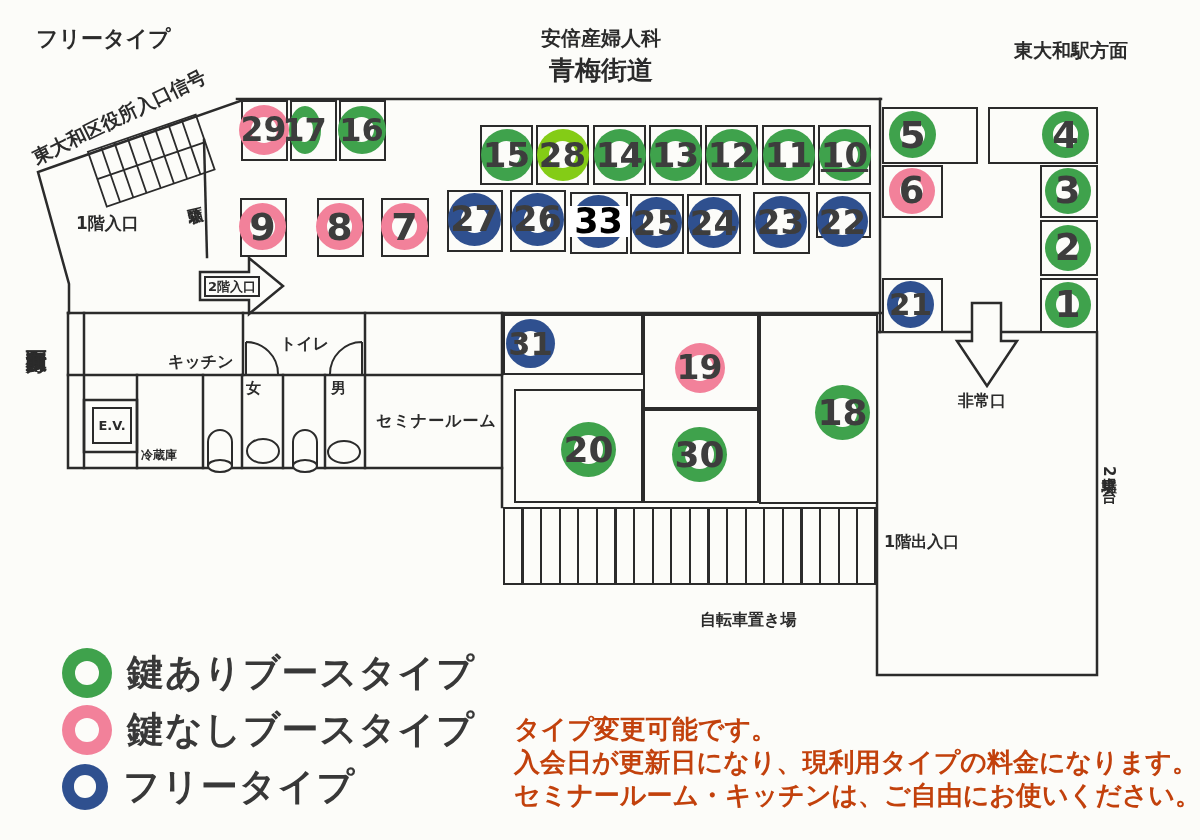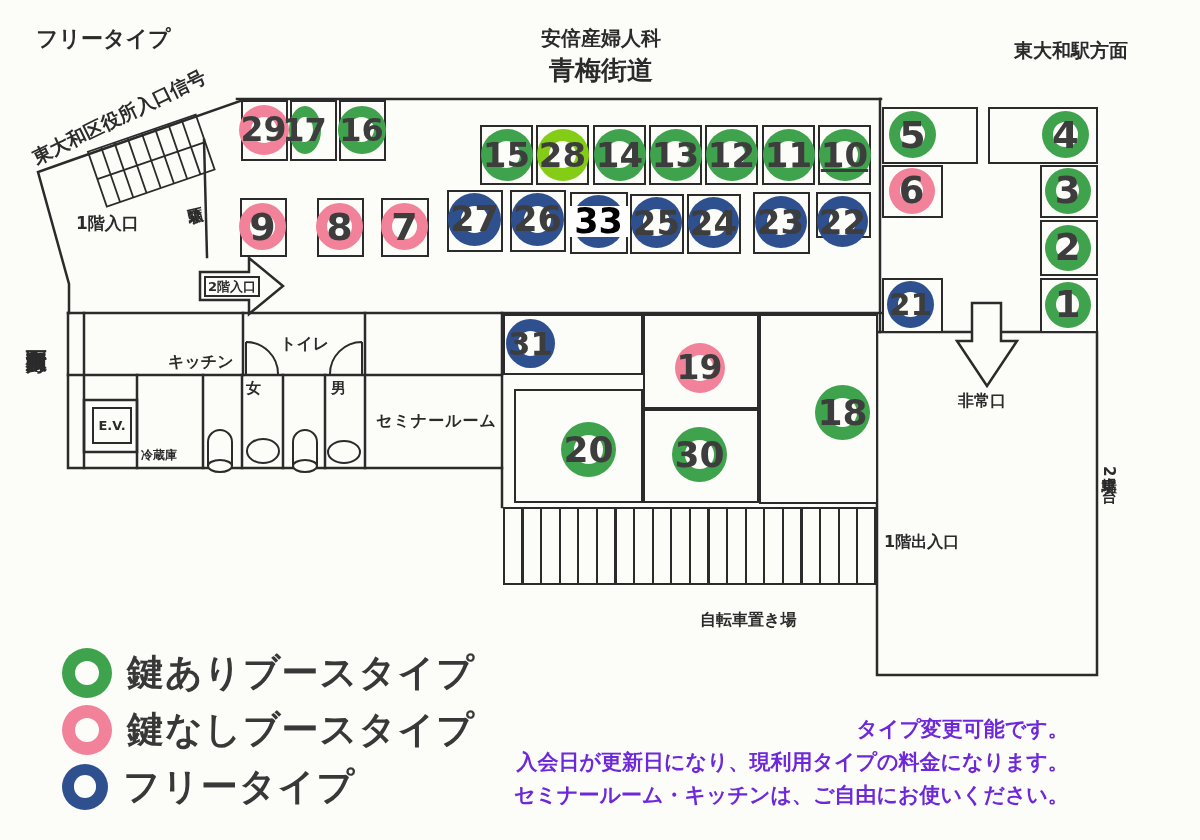--- a/index.html
+++ b/index.html
@@ -30,21 +30,21 @@
   }
   .small-box {
     position:absolute; border:2.5px solid #2b2b2b; background:#fcfcf9; box-sizing:border-box;
     display:flex; align-items:center; justify-content:center; font-weight:bold; z-index:5;
   }
   #legend { position:absolute; left:62px; top:646px; display:flex; flex-direction:column; gap:4px; z-index:3; }
   .leg-row { display:flex; align-items:center; gap:15px; height:53px; }
   .leg-donut { position:relative; border-radius:50%; flex:0 0 auto; }
   .leg-hole { position:absolute; border-radius:50%; background:#fcfcf9; width:48%; height:48%; left:26%; top:26%; }
   .leg-label { font-size:37px; font-weight:bold; color:#383838; letter-spacing:1px; white-space:nowrap; }
-  #notes { position:absolute; left:514px; top:713px; z-index:3; font-size:21px; font-weight:bold; color:#6d28d9; line-height:33px; white-space:nowrap;text-align:right; }
+  #notes { position:absolute; left:514px; top:713px; z-index:3; font-size:26px; font-weight:bold; color:#c2410c; line-height:33px; white-space:nowrap; }
   #top-center { position:absolute; left:515px; top:25px; width:172px; text-align:center; z-index:3; }
   #top-center .l1 { font-size:20px; font-weight:bold; }
   #top-center .l2 { font-size:26px; font-weight:bold; margin-top:1px; }
 </style>
 </head>
 <body>
 
 <div id="canvas">
 
   <svg id="svg-under" class="layer" width="1200" height="840">

